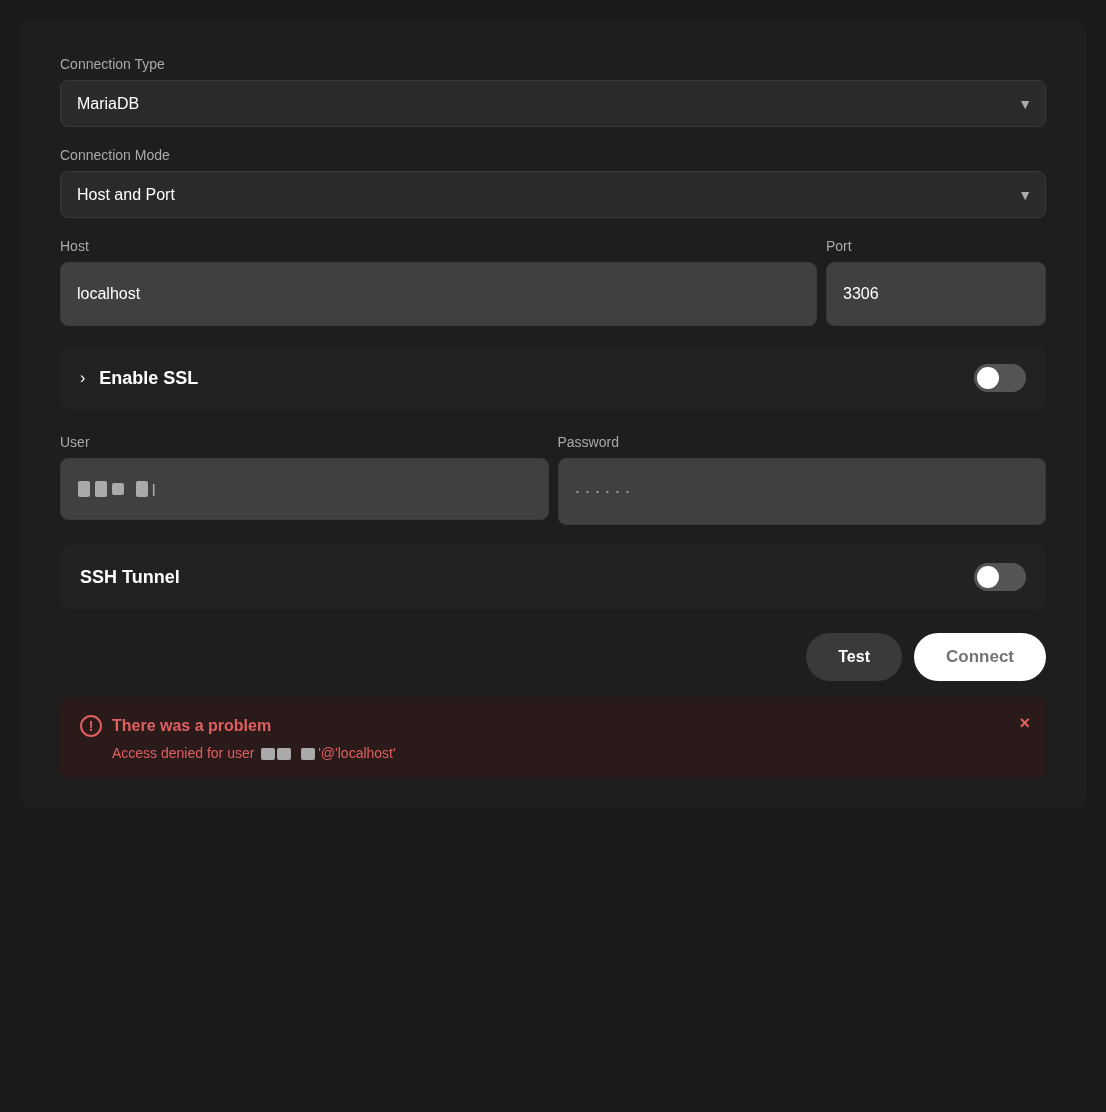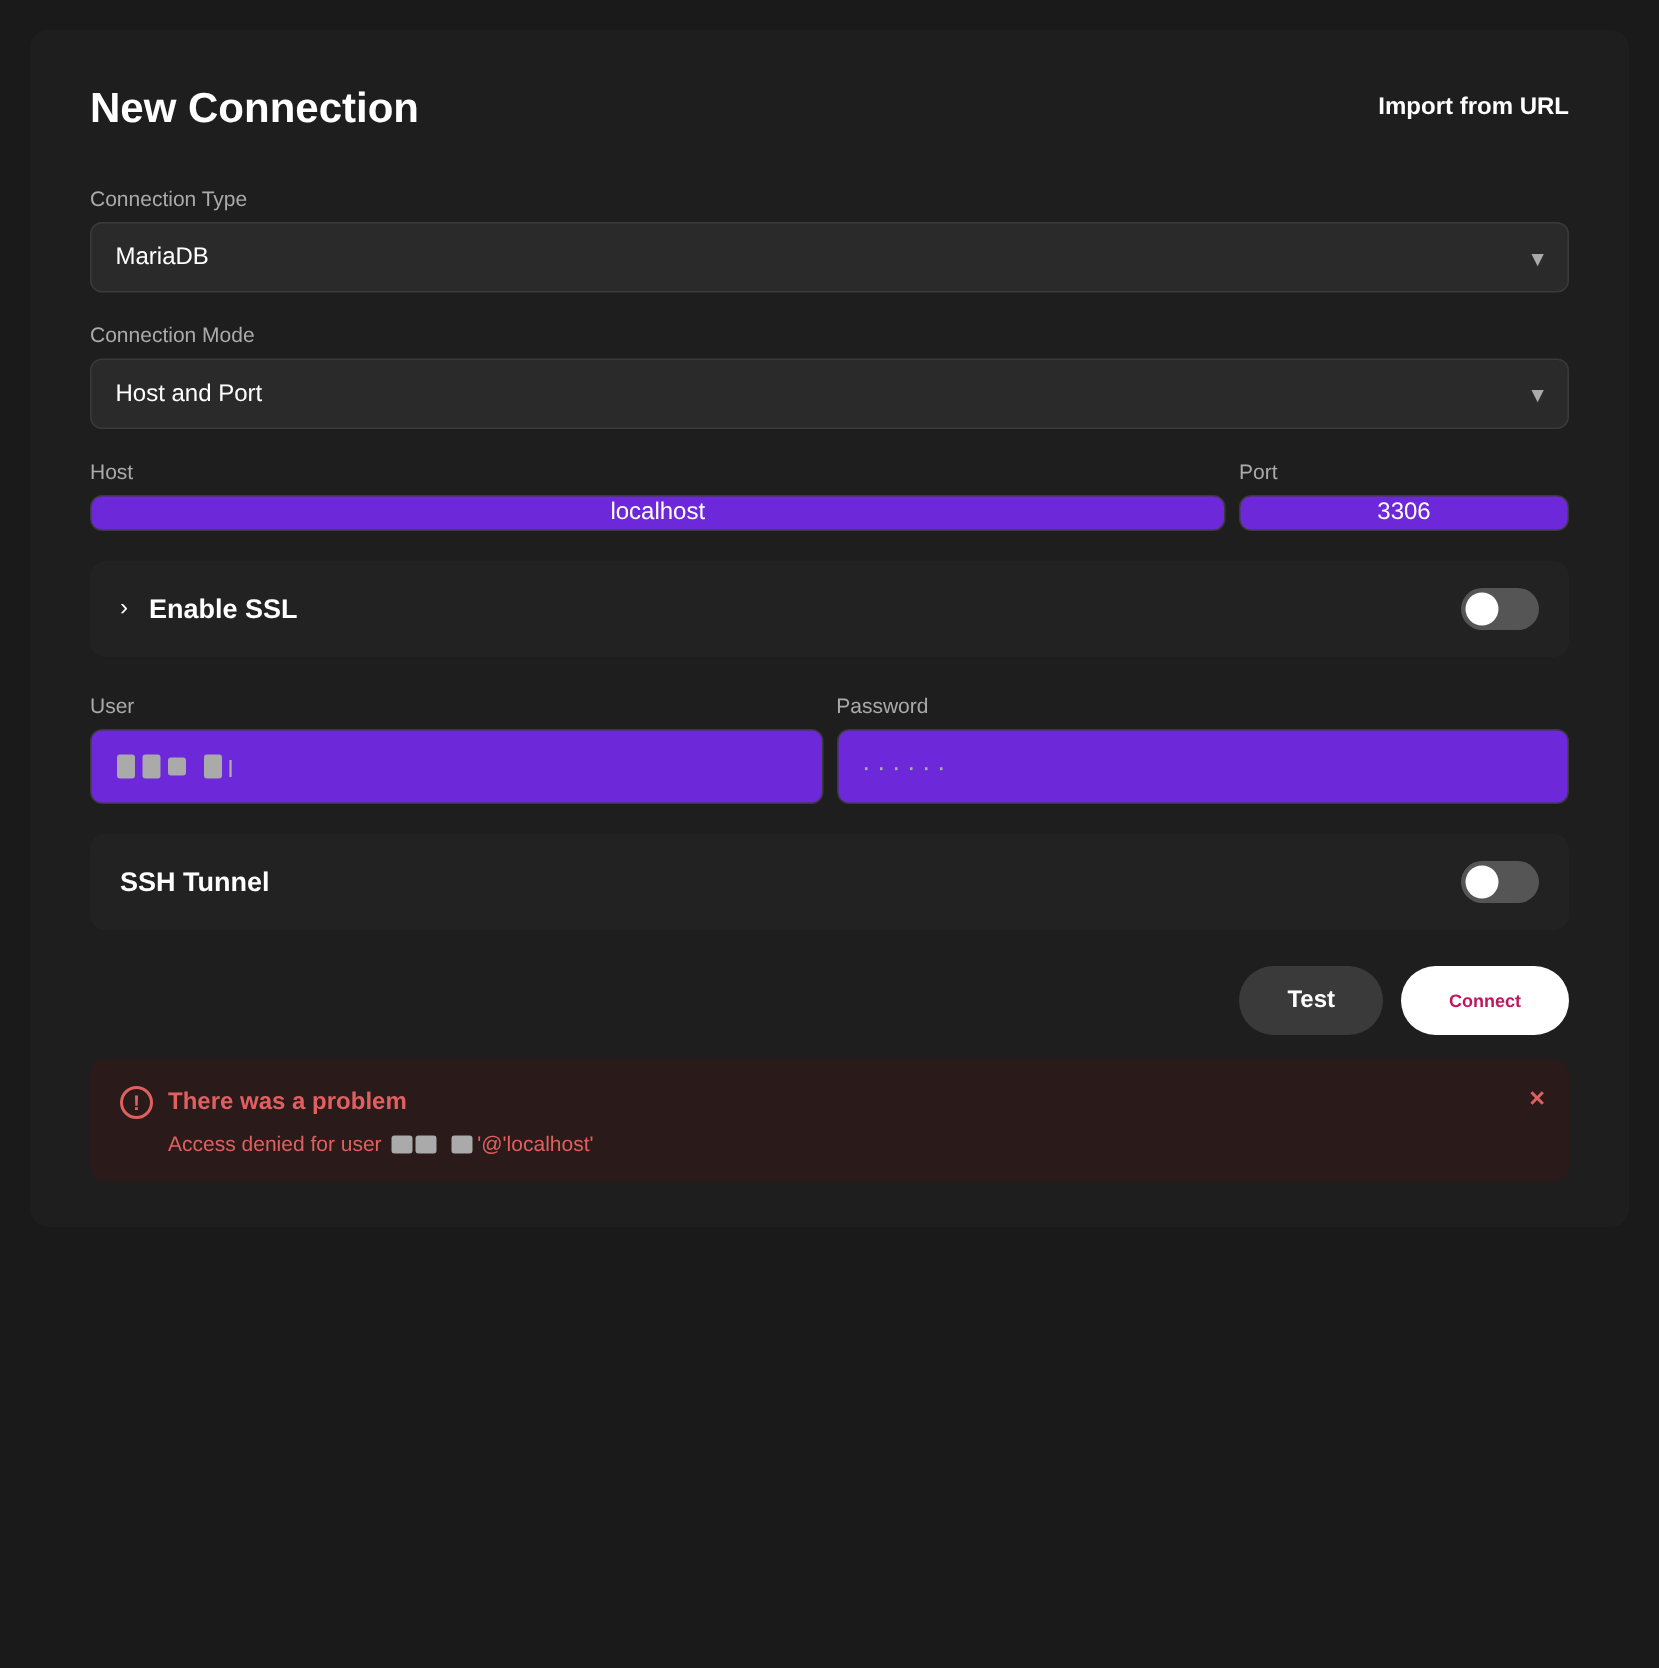--- a/index.html
+++ b/index.html
@@ -84,28 +84,27 @@
       right: 14px;
       top: 50%;
       transform: translateY(-50%);
       pointer-events: none;
       color: #aaaaaa;
       font-size: 14px;
     }
 
     .form-input {
       width: 100%;
-      background: #6d28d9;
+      background: #404040;
       border: 1px solid #3a3a3a;
       border-radius: 8px;
       color: #ffffff;
       font-size: 16px;
-      padding: 2px 16px;
+      padding: 22px 16px;
       outline: none;
-      text-align: center;
     }
 
     .form-input::placeholder {
       color: #666666;
     }
 
     .row-group {
       display: flex;
       gap: 9px;
     }
@@ -204,22 +203,22 @@
       font-size: 16px;
       font-weight: 700;
       padding: 14px 32px;
       cursor: pointer;
     }
 
     .btn-connect {
       background: #ffffff;
       border: none;
       border-radius: 24px;
-      color: #be185d;
-      font-size: 12px;
+      color: #737373;
+      font-size: 17px;
       font-weight: 700;
       padding: 14px 32px;
       cursor: pointer;
     }
 
     .error-box {
       background: #2a1a1a;
       border-radius: 10px;
       padding: 18px 20px;
       position: relative;
@@ -287,24 +286,20 @@
       letter-spacing: 4px;
       color: #aaaaaa;
       font-size: 18px;
     }
   </style>
 </head>
 <body>
 
 <div class="container">
 
-  <div class="header">
-    <h1 class="page-title">New Connection</h1>
-    <button class="import-url-btn">Import from URL</button>
-  </div>
 
   <div class="form-group">
     <label class="form-label">Connection Type</label>
     <div class="select-wrapper">
       <select class="form-select">
         <option>MariaDB</option>
         <option>MySQL</option>
         <option>PostgreSQL</option>
         <option>SQLite</option>
         <option>MongoDB</option>

